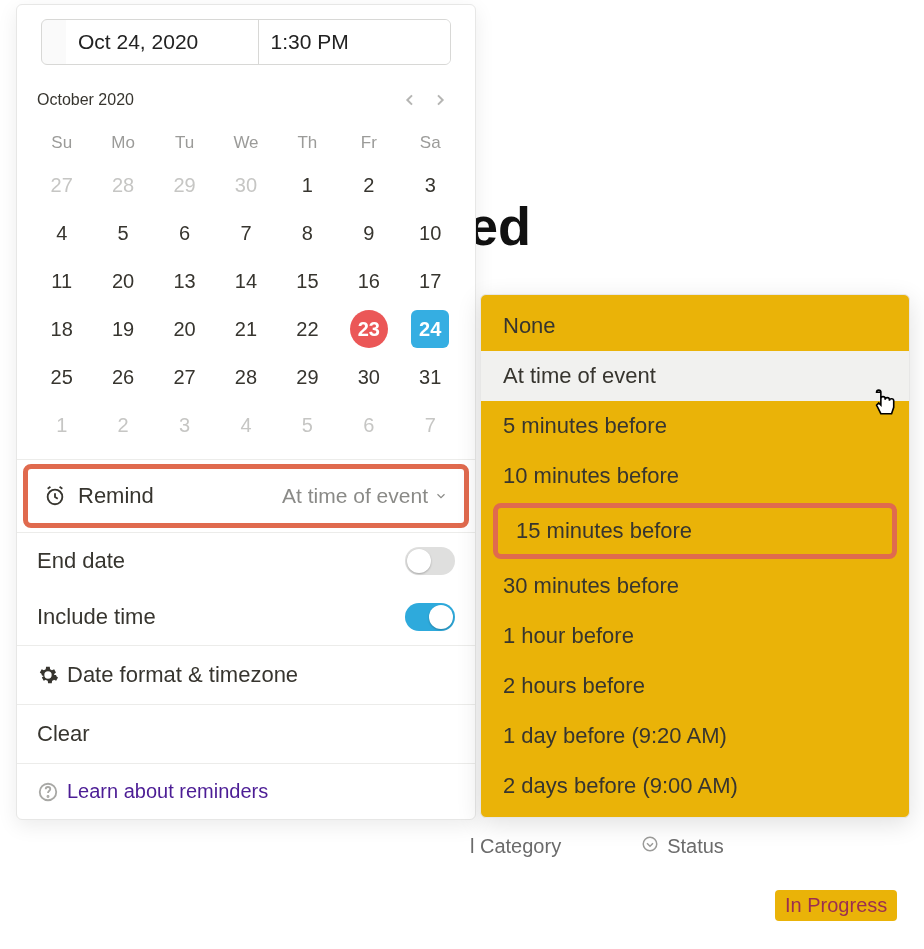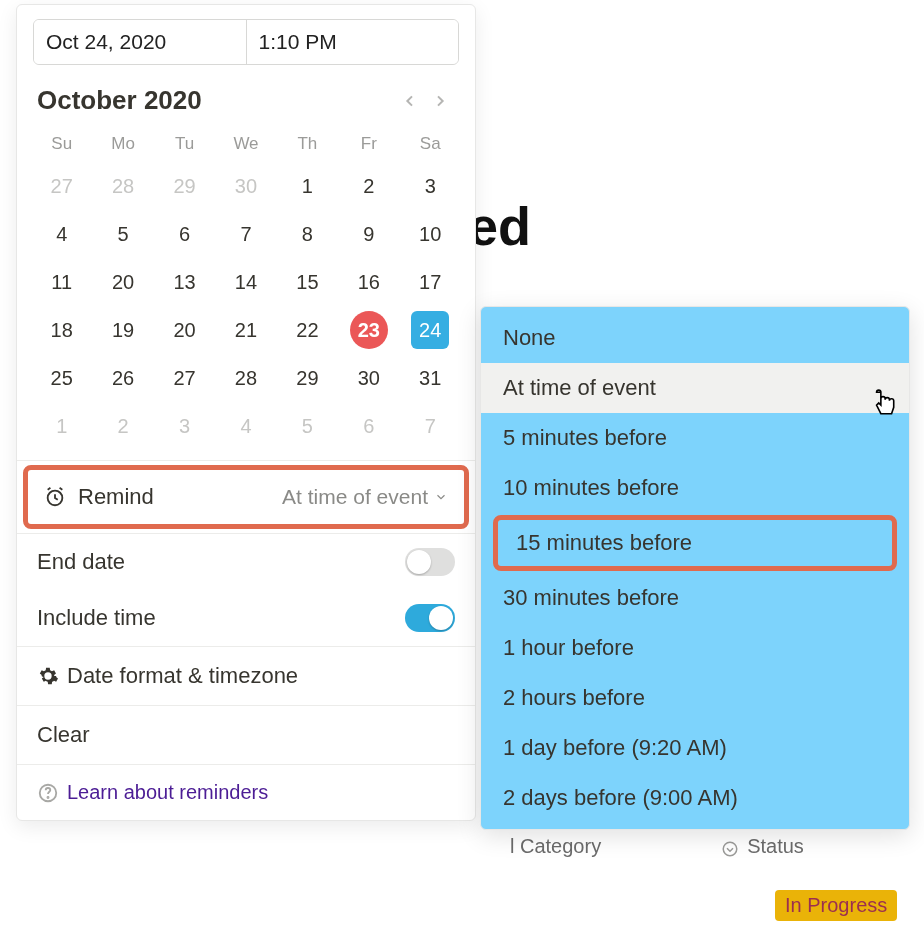--- a/index.html
+++ b/index.html
@@ -6,65 +6,66 @@
   html, body { margin:0; padding:0; font-family: -apple-system, BlinkMacSystemFont, "Segoe UI", Helvetica, Arial, sans-serif; background:#fff; color:#37352f; }
   body { width:924px; height:949px; position:relative; overflow:hidden; }
 
   
   .bg-title {
     position:absolute; left:450px; top:195px; font-size:54px; font-weight:700; color:#111;
   }
   .bg-columns {
     position:absolute; left:470px; top:835px; display:flex; gap:80px; font-size:20px; color:#6b6b6b;
   }
-  .bg-columns .col { display:flex; align-items:flex-end; gap:8px;margin-left:40px; }
+  .bg-columns .col { display:flex; align-items:flex-start; gap:8px; }
   .bg-columns svg { width:18px; height:18px; }
   .bg-status-badge {
     position:absolute; left:775px; top:890px;
     background:#eab308; color:#9b2f50; padding:4px 10px; border-radius:4px; font-size:20px;
   }
 
   
   .panel {
     position:absolute; left:16px; top:4px; width:460px;
     background:#fff; border:1px solid #e7e7e6; border-radius:6px;
     box-shadow: 0 6px 20px rgba(0,0,0,0.08);
   }
 
   .datebar {
-    margin:14px 16px 10px;
+    margin:14px 24px 10px;
     display:flex;
     border:1px solid #d8d8d6; border-radius:6px; overflow:hidden;
     background:#fafafa;
+    padding-left:24px;
   }
   .datebar .cell {
     flex:1; padding:10px 12px; font-size:21px; color:#222;
     background:#fff;
   }
   .datebar .cell + .cell { border-left:1px solid #d8d8d6; }
 
   .monthhdr { display:flex; align-items:center; padding:10px 20px 6px; }
-  .monthhdr .label { font-size:26px; font-weight:700; flex:1; }
+  .monthhdr .label { font-size:16px; font-weight:400; flex:1; }
   .navbtn { width:30px; height:30px; display:flex; align-items:center; justify-content:center; color:#b5b5b3; cursor:pointer; }
   .navbtn svg { width:16px; height:16px; }
 
   .cal { width:100%; padding:4px 14px 10px; }
   .cal-row { display:flex; }
   .cal-cell {
     flex:1; height:48px; display:flex; align-items:center; justify-content:center;
     font-size:20px; color:#37352f; cursor:pointer;
   }
   .cal-head .cal-cell { font-size:17px; color:#9b9b99; cursor:default; height:36px; }
   .cal-cell.dim { color:#c6c6c4; }
   .cal-cell .pill {
     width:38px; height:38px; display:flex; align-items:center; justify-content:center;
     border-radius:6px;
   }
   .cal-cell .pill.today { background:#eb5757; color:#fff; border-radius:50%; font-weight:600; }
-  .cal-cell .pill.selected { background:#35aee2; color:#fff; font-weight:400; }
+  .cal-cell .pill.selected { background:#35aee2; color:#fff; font-weight:700; }
 
   .section-divider { border-top:1px solid #ececea; }
 
   .remind-row {
     display:flex; align-items:center; padding:14px 16px;
     border:5px solid #e06a4e; border-radius:8px; margin:4px 6px 4px;
   }
   .remind-row .icon { width:26px; display:flex; align-items:center; }
   .remind-row .icon svg { width:22px; height:22px; }
   .remind-row .lbl { font-size:22px; flex:0 0 auto; margin-left:8px; }
@@ -79,22 +80,22 @@
   .toggle.off .knob { left:2px; }
   .toggle.on { background:#2eaadc; }
   .toggle.on .knob { right:2px; }
 
   .action-row { display:flex; align-items:center; padding:16px 20px; font-size:22px; gap:8px; cursor:pointer; }
   .action-row.muted { color:#4c1d95; font-size:20px; }
   .action-row svg { width:22px; height:22px; }
 
   
   .menu {
-    position:absolute; left:480px; top:306px; width:430px;
-    background:#7dd3fc; border:1px solid #e7e7e6; border-radius:6px;
+    position:absolute; left:480px; top:294px; width:430px;
+    background:#eab308; border:1px solid #e7e7e6; border-radius:6px;
     box-shadow: 0 6px 24px rgba(0,0,0,0.12);
     padding:6px 0;
   }
   .menu-item {
     padding:12px 22px; font-size:22px; cursor:pointer; position:relative;
   }
   .menu-item.hover { background:#f1f1ef; }
   .menu-item.boxed {
     border:5px solid #e06a4e; border-radius:8px; margin:2px 12px; padding:10px 18px;
   }
@@ -118,21 +119,21 @@
       </svg>
     <span>Status</span>
   </div>
 </div>
 <div class="bg-status-badge">In Progress</div>
 
 <div class="panel">
 
   <div class="datebar">
     <div class="cell">Oct 24, 2020</div>
-    <div class="cell">1:10 PM</div>
+    <div class="cell">1:30 PM</div>
   </div>
 
   <div class="monthhdr">
     <div class="label">October 2020</div>
     <div class="navbtn">
       <svg viewBox="0 0 24 24" fill="none" stroke="currentColor" stroke-width="3">
           <path d="M15 5l-7 7 7 7"></path>
         </svg>
     </div>
     <div class="navbtn">

